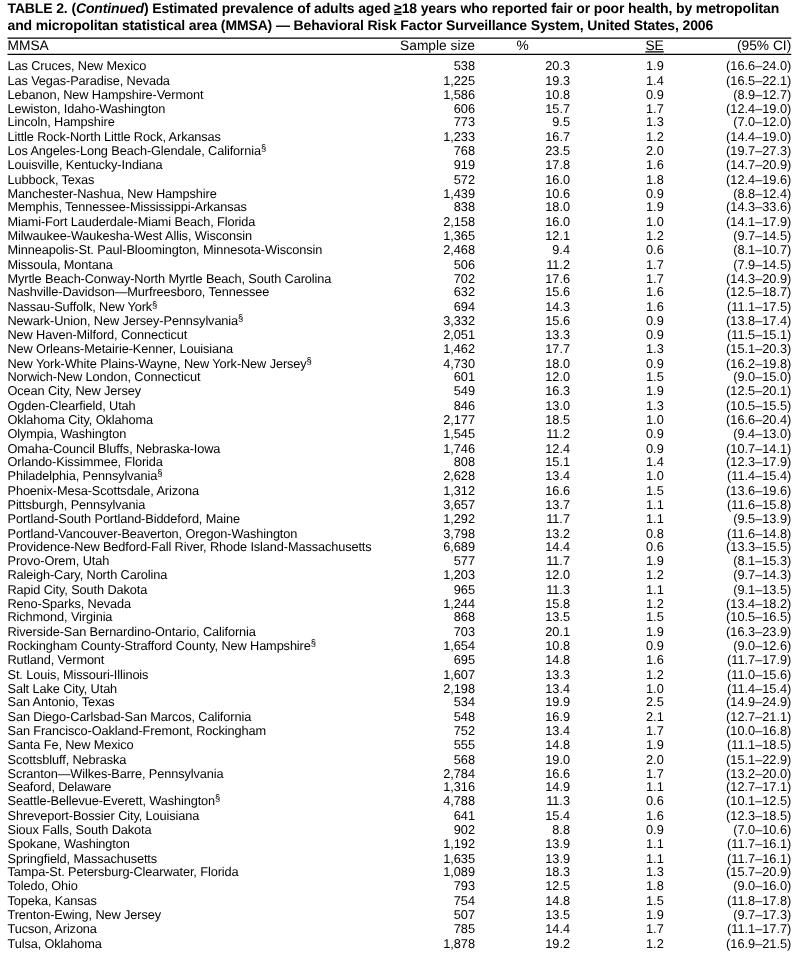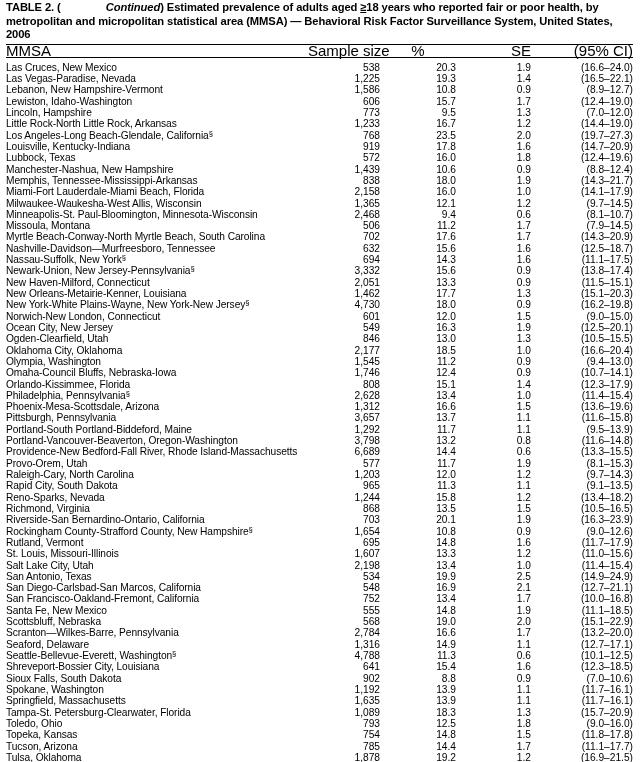--- a/index.html
+++ b/index.html
@@ -28,21 +28,21 @@
   
   .table-title {
     font-size: 11.2px;
     font-weight: bold;
     line-height: 13.6px;
     letter-spacing: -0.1px;
     margin: 0;
     padding-top: 1px;
     text-align: left;
   }
-  .table-title .italic { font-style: italic; padding-left: 45px; }
+  .table-title .italic { font-style: italic; }
   .gte {
     text-decoration: underline;
     text-underline-offset: 1px;
   }
 
   
   .rule-thin {
     height: 1px;
     background: #000;
     margin: 2px 0 0 0;
@@ -67,26 +67,26 @@
   }
 
   
   col.c-mmsa   { width: 302px; }
   col.c-size   { width: 72px;  }
   col.c-pct    { width: 76px;  }
   col.c-se     { width: 75px;  }
   col.c-ci     { width: 102px; }
 
   thead th {
-    font-size: 15px;
+    font-size: 11px;
     line-height: 12px;
     padding-bottom: 1px;
   }
   th.h-mmsa { text-align: left; padding-left: 1px; }
-  th.h-size { text-align: center; padding-right: 2px; }
+  th.h-size { text-align: right; padding-right: 2px; }
   th.h-pct  { text-align: center; padding-right: 5px; }
   th.h-se   { text-align: right; padding-right: 4px; text-decoration: underline; }
   th.h-ci   { text-align: right; padding-right: 2px; }
 
   tbody tr.data-row td { height: 11.32px; }
   td.v-mmsa {
     text-align: left;
     padding-left: 1px;
     letter-spacing: -0.08px;
   }
@@ -204,21 +204,21 @@
           <td class="v-num v-size">1,439</td>
           <td class="v-num v-pct">10.6</td>
           <td class="v-num v-se">0.9</td>
           <td class="v-num v-ci">(8.8–12.4)</td>
         </tr>
         <tr class="data-row">
           <td class="v-mmsa">Memphis, Tennessee-Mississippi-Arkansas</td>
           <td class="v-num v-size">838</td>
           <td class="v-num v-pct">18.0</td>
           <td class="v-num v-se">1.9</td>
-          <td class="v-num v-ci">(14.3–21.7)</td>
+          <td class="v-num v-ci">(14.3–33.6)</td>
         </tr>
         <tr class="data-row">
           <td class="v-mmsa">Miami-Fort Lauderdale-Miami Beach, Florida</td>
           <td class="v-num v-size">2,158</td>
           <td class="v-num v-pct">16.0</td>
           <td class="v-num v-se">1.0</td>
           <td class="v-num v-ci">(14.1–17.9)</td>
         </tr>
         <tr class="data-row">
           <td class="v-mmsa">Milwaukee-Waukesha-West Allis, Wisconsin</td>
@@ -459,21 +459,21 @@
           <td class="v-num v-ci">(14.9–24.9)</td>
         </tr>
         <tr class="data-row">
           <td class="v-mmsa">San Diego-Carlsbad-San Marcos, California</td>
           <td class="v-num v-size">548</td>
           <td class="v-num v-pct">16.9</td>
           <td class="v-num v-se">2.1</td>
           <td class="v-num v-ci">(12.7–21.1)</td>
         </tr>
         <tr class="data-row">
-          <td class="v-mmsa">San Francisco-Oakland-Fremont, California</td>
+          <td class="v-mmsa">San Francisco-Oakland-Fremont, Rockingham</td>
           <td class="v-num v-size">752</td>
           <td class="v-num v-pct">13.4</td>
           <td class="v-num v-se">1.7</td>
           <td class="v-num v-ci">(10.0–16.8)</td>
         </tr>
         <tr class="data-row">
           <td class="v-mmsa">Santa Fe, New Mexico</td>
           <td class="v-num v-size">555</td>
           <td class="v-num v-pct">14.8</td>
           <td class="v-num v-se">1.9</td>
@@ -550,20 +550,27 @@
           <td class="v-num v-ci">(9.0–16.0)</td>
         </tr>
         <tr class="data-row">
           <td class="v-mmsa">Topeka, Kansas</td>
           <td class="v-num v-size">754</td>
           <td class="v-num v-pct">14.8</td>
           <td class="v-num v-se">1.5</td>
           <td class="v-num v-ci">(11.8–17.8)</td>
         </tr>
         <tr class="data-row">
+          <td class="v-mmsa">Trenton-Ewing, New Jersey</td>
+          <td class="v-num v-size">507</td>
+          <td class="v-num v-pct">13.5</td>
+          <td class="v-num v-se">1.9</td>
+          <td class="v-num v-ci">(9.7–17.3)</td>
+        </tr>
+        <tr class="data-row">
           <td class="v-mmsa">Tucson, Arizona</td>
           <td class="v-num v-size">785</td>
           <td class="v-num v-pct">14.4</td>
           <td class="v-num v-se">1.7</td>
           <td class="v-num v-ci">(11.1–17.7)</td>
         </tr>
         <tr class="data-row">
           <td class="v-mmsa">Tulsa, Oklahoma</td>
           <td class="v-num v-size">1,878</td>
           <td class="v-num v-pct">19.2</td>

